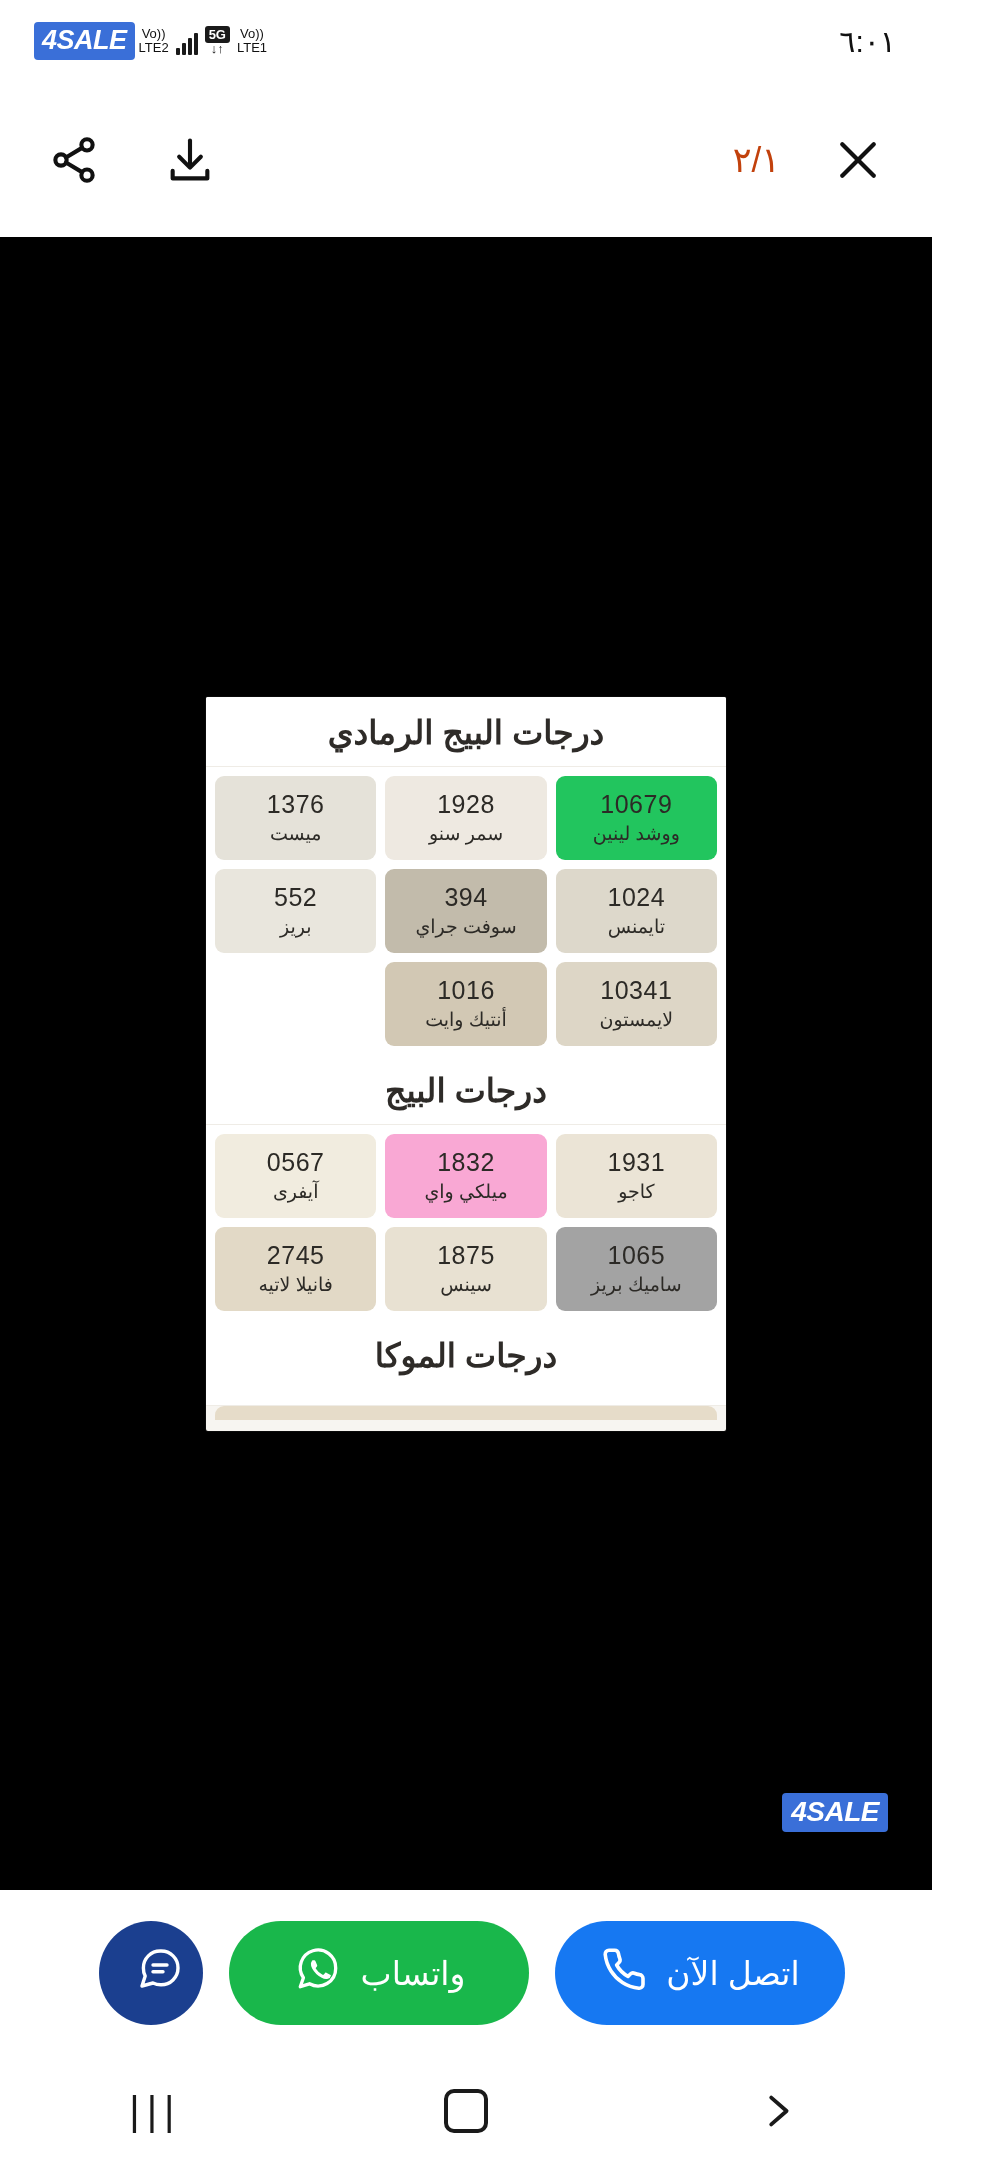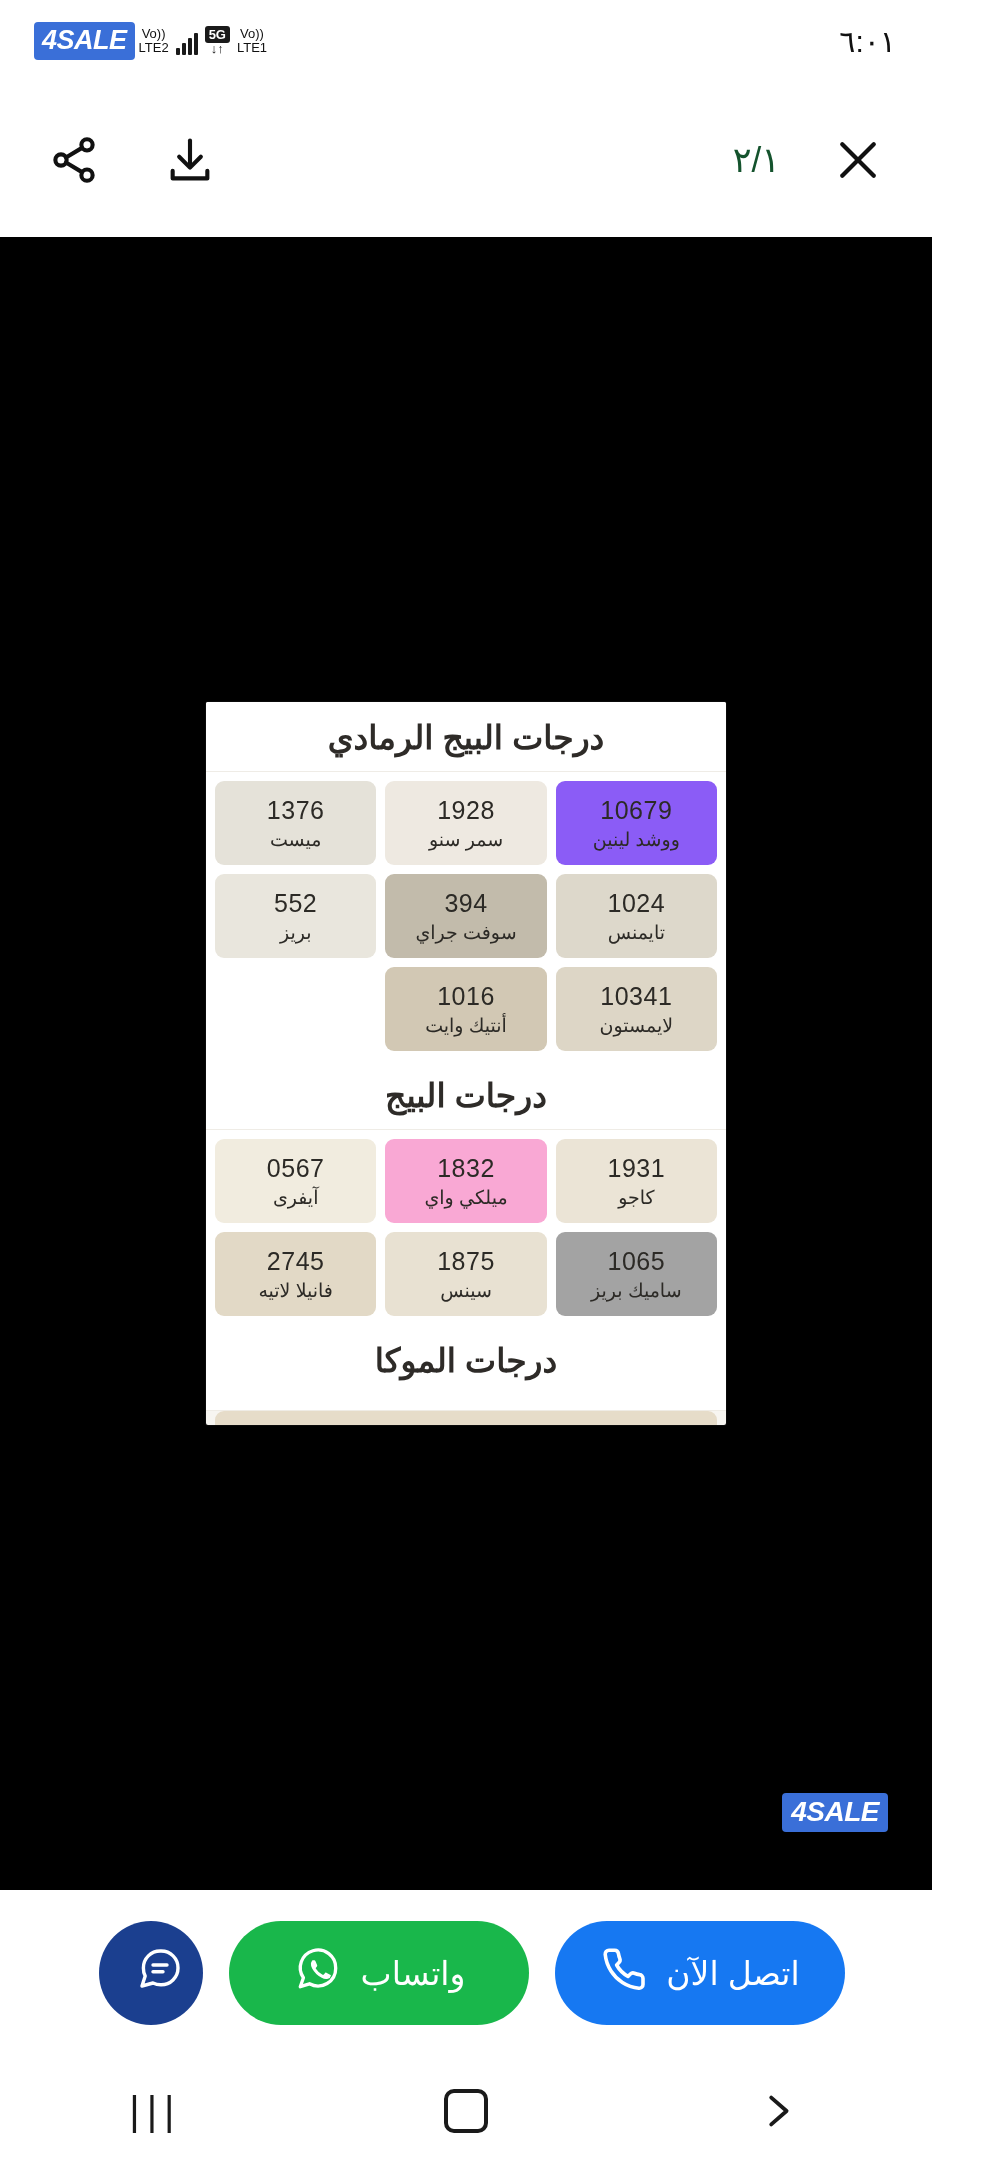--- a/index.html
+++ b/index.html
@@ -107,41 +107,41 @@
   }
   .tb-left { display: flex; align-items: center; gap: 52px; }
   .tb-right { margin-left: auto; display: flex; align-items: center; gap: 46px; }
   .icon-btn {
     width: 64px; height: 64px;
     display: flex; align-items: center; justify-content: center;
     color: #111;
   }
   .page-counter {
     font-size: 35px;
-    color: #14532d;
+    color: #c2410c;
     letter-spacing: 2px;
   }
 
   
   .viewer {
     flex: 1 1 auto;
     background: #000000;
     position: relative;
     display: flex;
     align-items: center;
     justify-content: center;
     overflow: hidden;
   }
   .card {
     width: 520px;
     background: #f7f5f1;
     border-radius: 2px;
     overflow: hidden;
     box-shadow: 0 0 0 1px rgba(255,255,255,0.04);
-    padding-bottom: 0;
+    padding-bottom: 11px;
   }
   .section-title {
     text-align: center;
     font-size: 33px;
     font-weight: bold;
     color: #2e2b28;
     padding: 16px 0 14px 0;
     background: #ffffff;
     direction: rtl;
     border-bottom: 1px solid #efece6;
@@ -291,21 +291,21 @@
       </div>
     </div>
   </div>
 
   <div class="viewer">
     <div class="card">
 
       <div class="section-title">درجات البيج الرمادي</div>
 
       <div class="swatch-row top-pad">
-        <div class="swatch" style="background:#8b5cf6">
+        <div class="swatch" style="background:#22c55e">
           <span class="code">10679</span>
           <span class="name">ووشد لينين</span>
         </div>
         <div class="swatch" style="background:#eee9e1">
           <span class="code">1928</span>
           <span class="name">سمر سنو</span>
         </div>
         <div class="swatch" style="background:#e5e2d9">
           <span class="code">1376</span>
           <span class="name">ميست</span>

